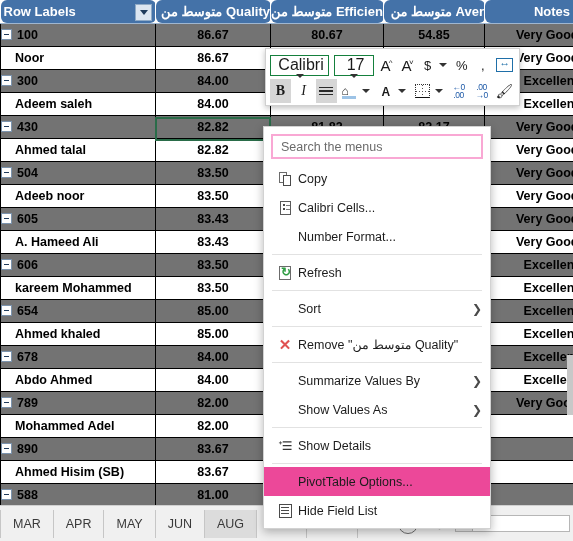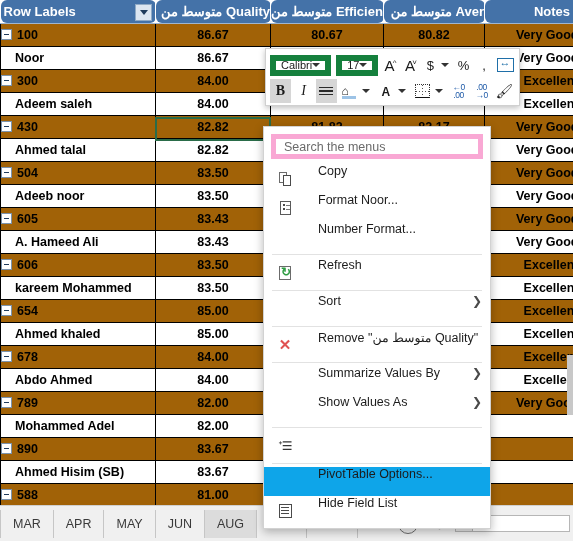--- a/index.html
+++ b/index.html
@@ -92,21 +92,21 @@
   }
 
   
   tbody td {
     border-right: 1px solid #000000;
     border-bottom: 1px solid #000000;
     font-size: 12.5px;
     color: #000000;
     vertical-align: middle;
   }
-  tbody tr.band td { background: #a16207; margin-left: 24px; }
+  tbody tr.band td { background: #737373; margin-left: 24px; }
   tbody tr.plain td { background: #ffffff; }
 
   td.c-first {
     border-left: 1px solid #000000;
     padding-left: 3px;
     font-weight: bold;
   }
   td.c-first.sub {
     padding-left: 14px;
     font-weight: bold;
@@ -173,28 +173,29 @@
     z-index: 20;
     padding: 3px 4px;
   }
   .mt-row {
     display: flex;
     align-items: center;
     height: 26px;
     gap: 2px;
   }
   .mt-font-box, .mt-size-box {
-    border: 6px solid #15803d;
+    border: 1px solid #15803d;
     background: #ffffff;
     height: 21px;
     display: flex;
     align-items: center;
-    font-size: 11px;
+    font-size: 16px;
     color: #1a1a1a;
     padding: 0 2px 0 5px;
+    flex-direction: column;
   }
   .mt-font-box { width: 72px; }
   .mt-size-box { width: 48px; margin-left: 3px; }
   .mt-font-box span.lbl, .mt-size-box span.lbl { flex: 1; }
   .dd-caret {
     width: 0; height: 0;
     border-left: 4px solid transparent;
     border-right: 4px solid transparent;
     border-top: 4px solid #333333;
     margin-right: 3px;
@@ -266,37 +267,37 @@
     border: 1px solid #d2d2d2;
     box-shadow: 0 3px 9px rgba(0,0,0,0.28);
     z-index: 30;
     padding: 4px 0 3px 0;
     font-size: 12.5px;
     color: #1c1c1c;
   }
   .ctx-search {
     margin: 3px 7px 5px 7px;
     height: 25px;
-    border: 5px solid #f9a8d4;
+    border: 2px solid #f9a8d4;
     background: #ffffff;
     display: flex;
     align-items: center;
     padding-left: 8px;
     color: #6b6b6b;
     font-size: 12.5px;
   }
   .ctx-item {
     height: 29px;
     display: flex;
+    align-items: center;
     padding-left: 8px;
     padding-right: 8px;
     position: relative;
-    gap: 20px;
-  }
-  .ctx-item.highlight { background: #0ea5e9; }
+  }
+  .ctx-item.highlight { background: #ec4899; }
   .ctx-ico {
     width: 26px;
     min-width: 26px;
     display: flex;
     align-items: center;
     justify-content: center;
     font-size: 13px;
   }
   .ctx-lbl { flex: 1; white-space: nowrap; }
   .ctx-arrow {
@@ -461,21 +462,21 @@
           <th>متوسط من Efficiency</th>
           <th>متوسط من Aver</th>
           <th class="th-notes">Notes</th>
         </tr>
       </thead>
       <tbody id="pivot-body">
           <tr class="band">
             <td class="c-first"><span class="expander"></span><span>100</span></td>
             <td class="num">86.67</td>
             <td class="num">80.67</td>
-            <td class="num">80.82</td>
+            <td class="num">54.85</td>
             <td class="notes">Very Good</td>
           </tr>
           <tr class="plain">
             <td class="c-first sub"><span>Noor</span></td>
             <td class="num">86.67</td>
             <td class="num"></td>
             <td class="num"></td>
             <td class="notes">Very Good</td>
           </tr>
           <tr class="band">
@@ -707,21 +708,21 @@
               <span class="back"></span>
               <span class="front"></span>
             </span>
           </span>
           <span class="ctx-lbl">Copy</span>
         </div>
         <div class="ctx-item">
           <span class="ctx-ico">
             <span class="ic-fmt"></span>
           </span>
-          <span class="ctx-lbl">Format Noor...</span>
+          <span class="ctx-lbl">Calibri Cells...</span>
         </div>
         <div class="ctx-item">
           <span class="ctx-ico"></span>
           <span class="ctx-lbl">Number Format...</span>
         </div>
         <div class="ctx-sep"></div>
         <div class="ctx-item">
           <span class="ctx-ico">
             <span class="ic-refresh"></span>
           </span>
@@ -749,20 +750,21 @@
         <div class="ctx-item">
           <span class="ctx-ico"></span>
           <span class="ctx-lbl">Show Values As</span>
           <span class="ctx-arrow">❯</span>
         </div>
         <div class="ctx-sep"></div>
         <div class="ctx-item">
           <span class="ctx-ico">
             <span class="ic-details">⁺☰</span>
           </span>
+          <span class="ctx-lbl">Show Details</span>
         </div>
         <div class="ctx-sep"></div>
         <div class="ctx-item highlight">
           <span class="ctx-ico"></span>
           <span class="ctx-lbl">PivotTable Options...</span>
         </div>
         <div class="ctx-item">
           <span class="ctx-ico">
             <span class="ic-hidelist"></span>
           </span>

